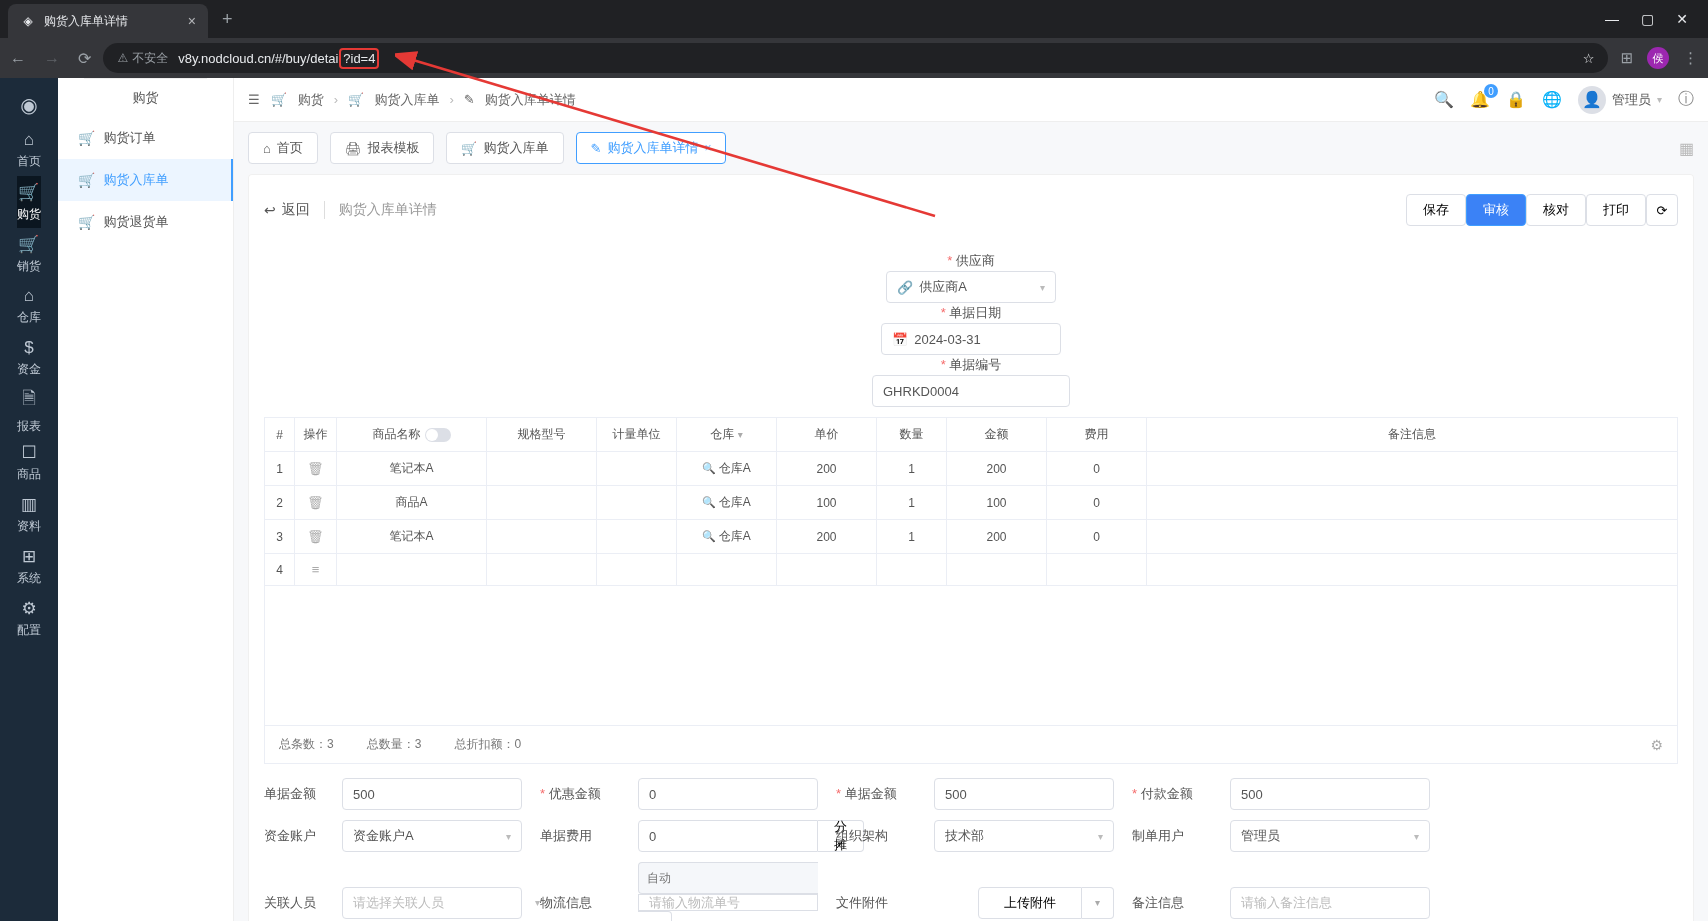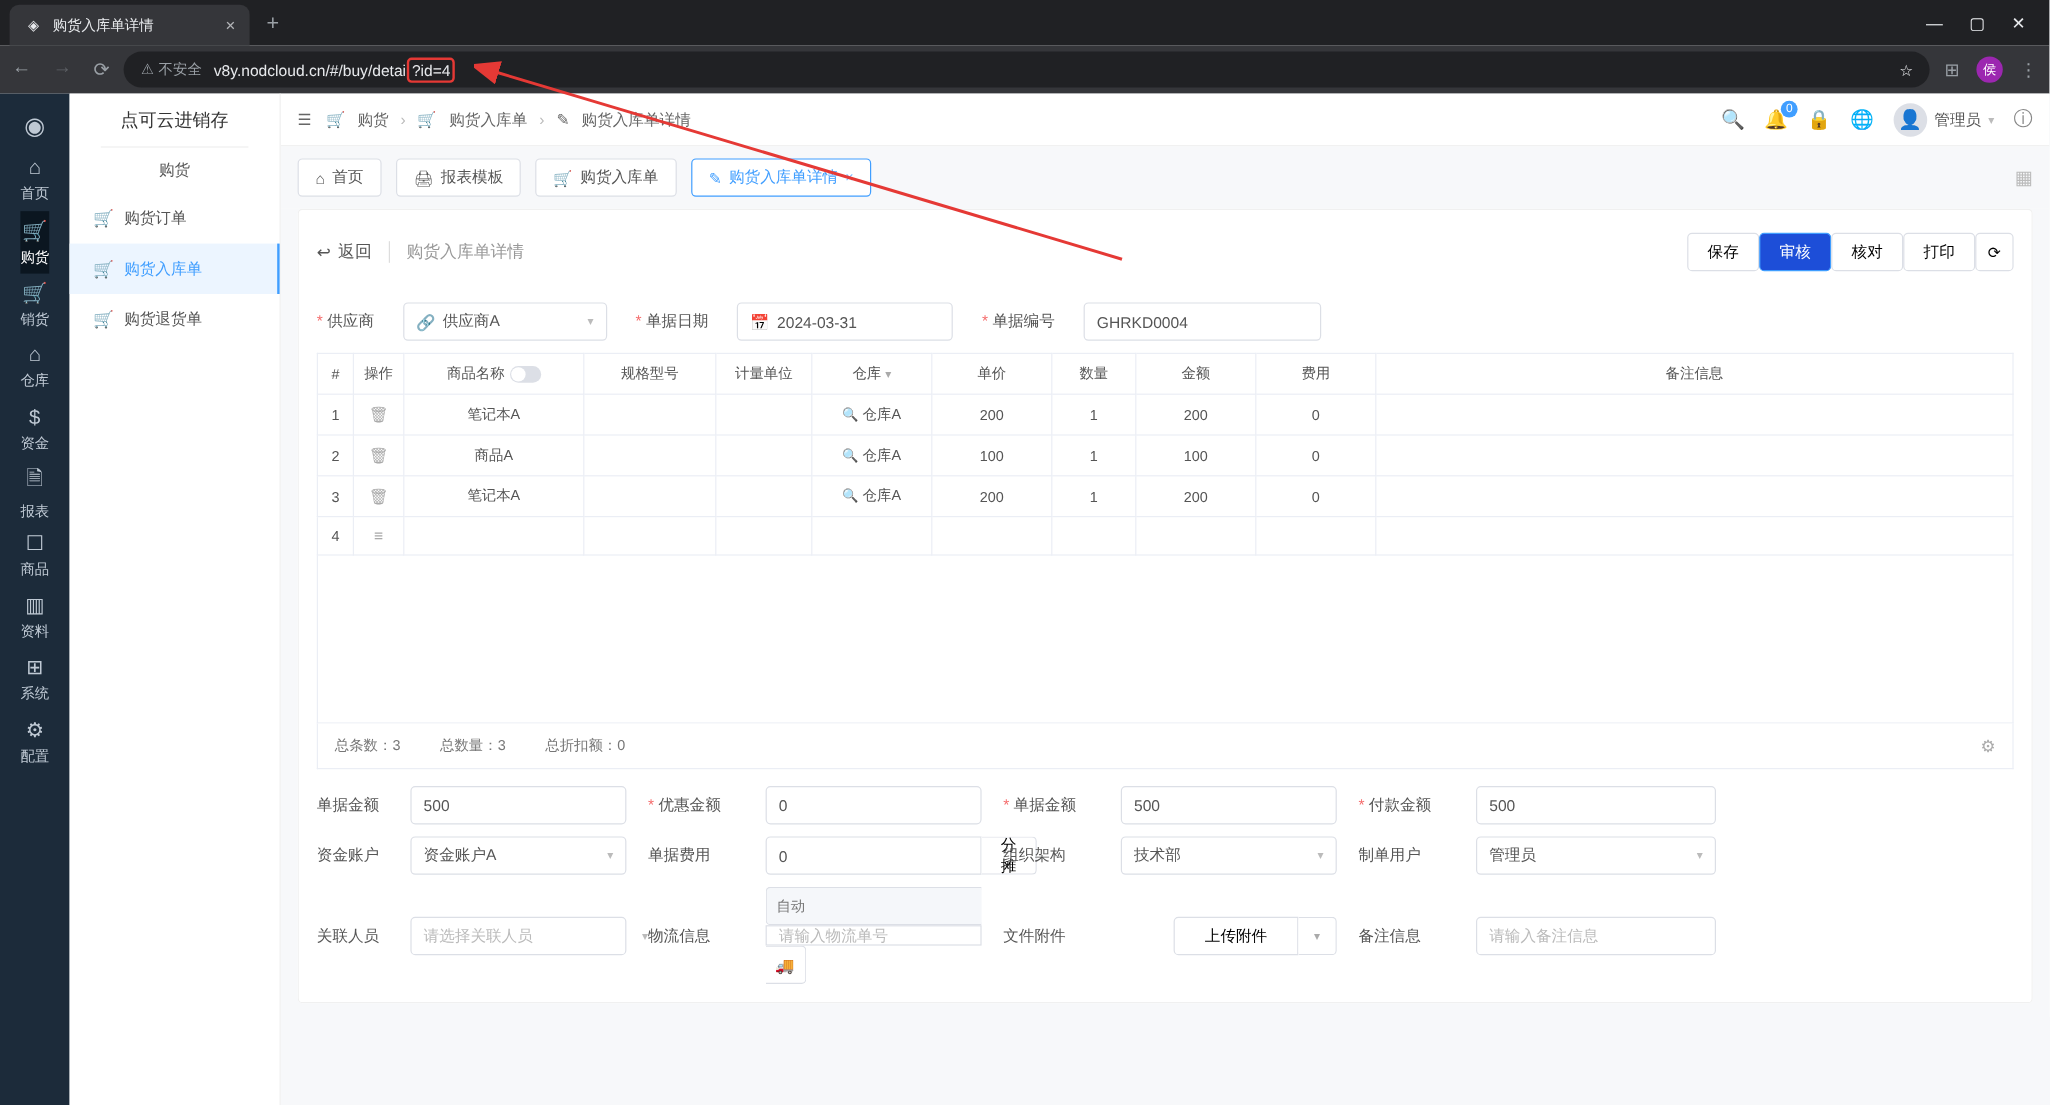--- a/index.html
+++ b/index.html
@@ -57,24 +57,24 @@
 .tab-pill .close { font-size: 12px; opacity: .7; }
 .tabs-grid { margin-left: auto; color: #bbb; font-size: 16px; }
 
 .content { flex: 1; background: #f7f8fa; padding: 0 14px 14px; overflow: auto; }
 .card { background: #fff; border-radius: 4px; padding: 16px; box-shadow: 0 0 0 1px #f0f0f0 inset; }
 .page-head { display: flex; align-items: center; gap: 14px; padding: 4px 0 16px; }
 .back-link { display: flex; align-items: center; gap: 6px; color: #555; font-size: 14px; cursor: pointer; }
 .page-title { color: #999; font-size: 14px; padding-left: 14px; border-left: 1px solid #ddd; }
 .head-actions { margin-left: auto; display: flex; }
 .btn { height: 32px; border: 1px solid #dcdfe6; background: #fff; border-radius: 4px; padding: 0 16px; font-size: 13px; cursor: pointer; display: flex; align-items: center; justify-content: center; }
-.btn.primary { background: #1d4ed8; border-color: #409eff; color: #fff; text-align: center; }
+.btn.primary { background: #3b82f6; border-color: #409eff; color: #fff; text-align: center; }
 .btn.icon-only { padding: 0; width: 32px; }
 
-.form-row { display: flex; align-items: center; gap: 24px; padding: 10px 0; }
+.form-row { display: flex; align-items: center; gap: 1px; padding: 10px 0; flex-direction: column; }
 .label { font-size: 13px; color: #555; white-space: nowrap; }
 .req::before { content: "* "; color: #f56c6c; }
 .ctl { border: 1px solid #dcdfe6; border-radius: 4px; height: 32px; display: flex; align-items: center; padding: 0 10px; font-size: 13px; color: #555; background: #fff; gap: 6px; }
 .ctl.sel { min-width: 170px; justify-content: flex-start; }
 .ctl .caret { margin-left: auto; color: #bbb; font-size: 10px; }
 .ctl .prefix-ic { color: #bbb; font-size: 13px; }
 .ctl input { border: none; outline: none; font-size: 13px; flex: 1; background: transparent; color: #555; }
 .ctl input::placeholder { color: #bbb; }
 
 
@@ -190,21 +190,20 @@
           <span>系统</span>
         </div>
         <div class="rail-item">
           <span class="ico">⚙</span>
           <span>配置</span>
         </div>
       </div>
   </div>
 
   <div class="sidepanel">
-    <div class="side-logo">点可云进销存</div>
     <div class="side-divider"></div>
     <div class="side-section">购货</div>
     <div id="side-items">
         <div class="side-item">
           <span class="ico">🛒</span>
           <span>购货订单</span>
         </div>
         <div class="side-item active">
           <span class="ico">🛒</span>
           <span>购货入库单</span>

